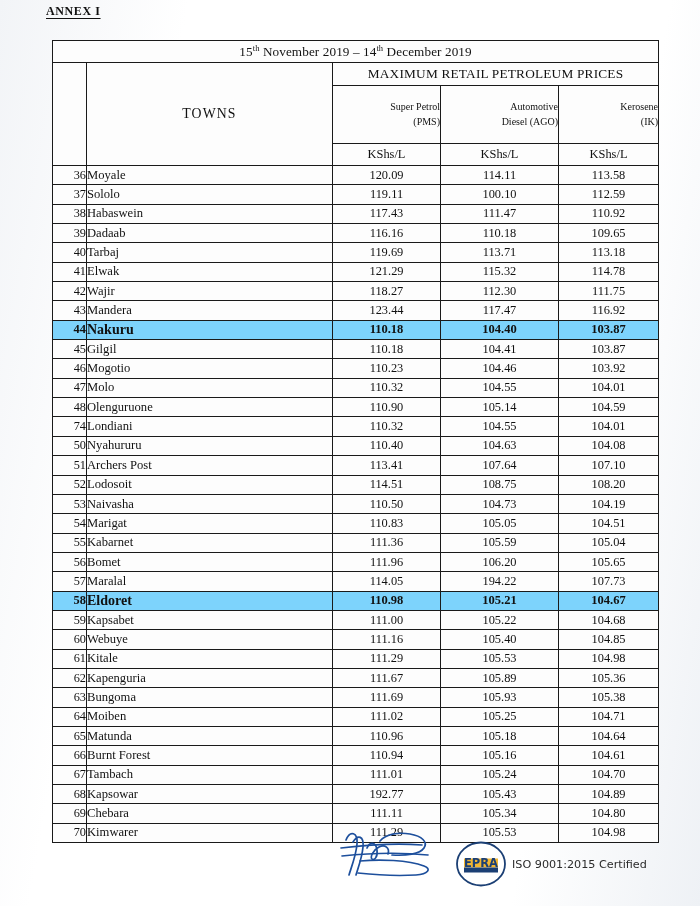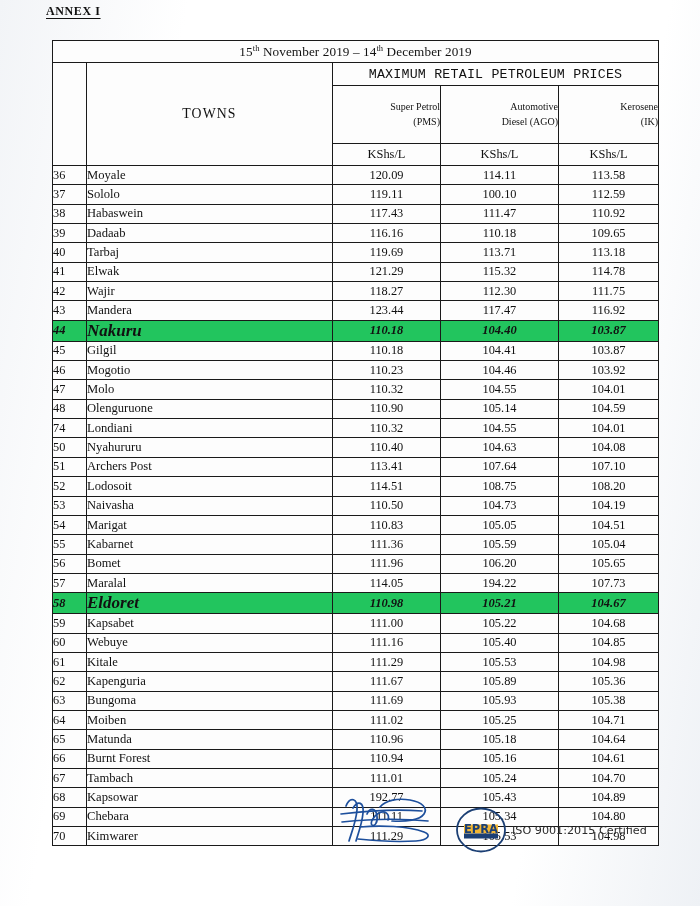--- a/index.html
+++ b/index.html
@@ -73,21 +73,20 @@
     letter-spacing: .1px;
   }
   .hdr-date sup { font-size: 8.5px; vertical-align: super; }
 
   .hdr-maxretail {
     text-align: center;
     font-weight: 700;
     font-size: 13.3px;
     height: 23px;
     letter-spacing: .2px;
-    font-family: Liberation Mono, monospace;
   }
 
   .hdr-towns {
     text-align: center;
     font-weight: 700;
     font-size: 13.8px;
     letter-spacing: 1.1px;
     vertical-align: bottom;
     padding-bottom: 14px;
   }
@@ -104,50 +103,49 @@
   .hdr-unit {
     text-align: center;
     font-weight: 700;
     font-size: 12.4px;
     height: 22px;
   }
 
   
   tbody tr { height: 19.35px; }
   td.num {
-    text-align: left;
+    text-align: right;
     font-size: 12.3px;
     padding-bottom: 1px;
   }
   td.town {
     text-align: left;
     font-size: 12.6px;
     padding-left: 7px;
     padding-bottom: 1px;
   }
   td.val {
     text-align: center;
     font-size: 12.4px;
     padding-bottom: 1px;
   }
 
   tr.highlight td {
-    background: #22c55e;
-    font-weight: 700;
-    font-style: italic;
-  }
-  tr.highlight td.town { font-size: 17px; }
+    background: #7dd3fc;
+    font-weight: 700;
+  }
+  tr.highlight td.town { font-size: 14px; }
   tr.highlight td.val  { font-size: 12.5px; }
   tr.highlight td.num  { font-size: 12.4px; }
 
   
   .footer-block {
     position: absolute;
     left: 0;
-    top: 798px;
+    top: 832px;
     width: 700px;
     height: 62px;
   }
   .signature {
     position: absolute;
     left: 336px;
     top: -4px;
     width: 126px;
     height: 52px;
   }

